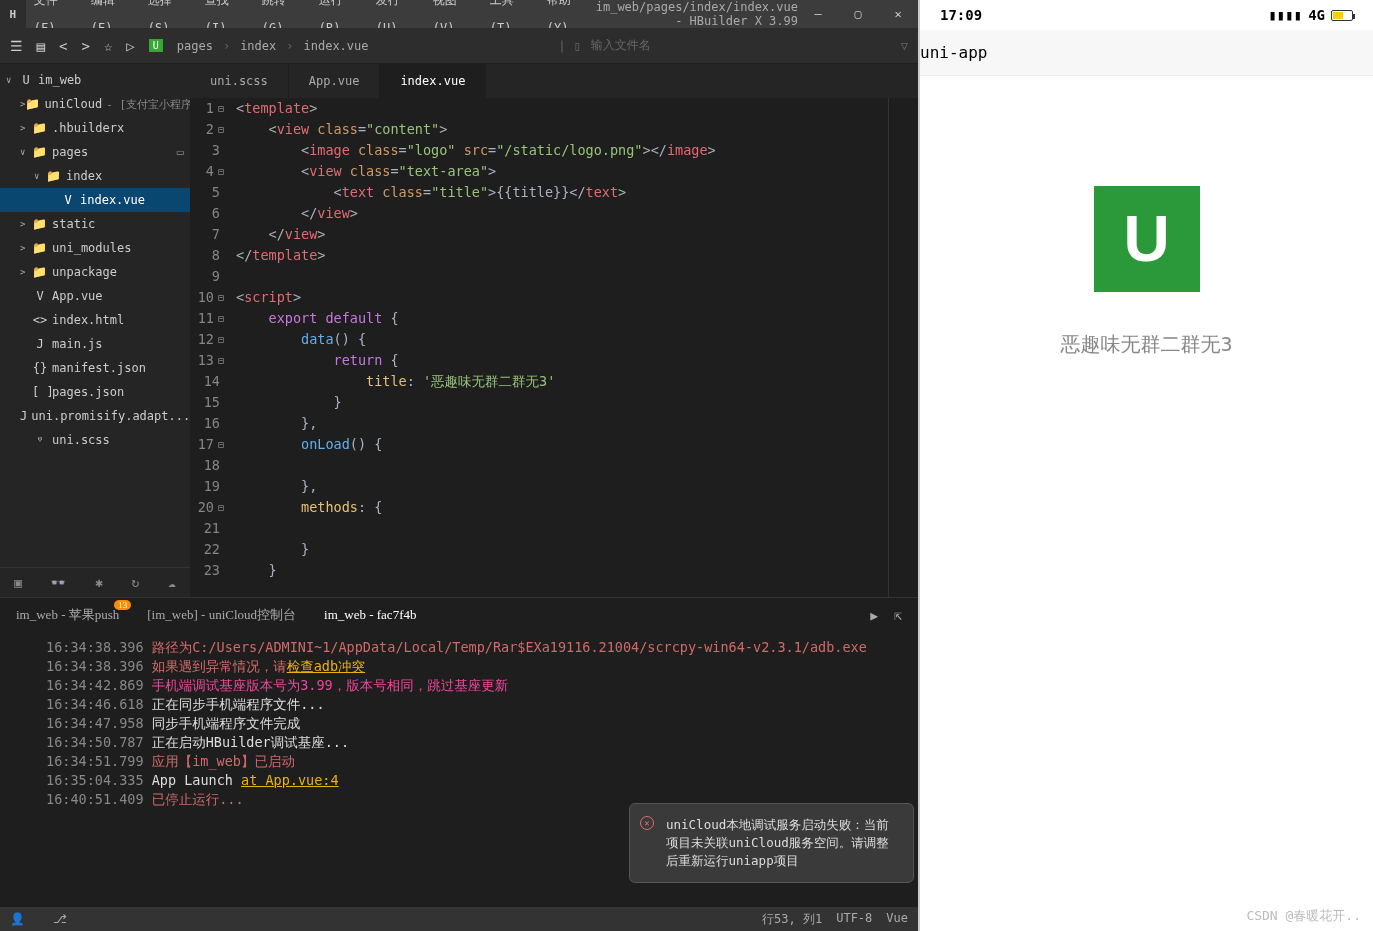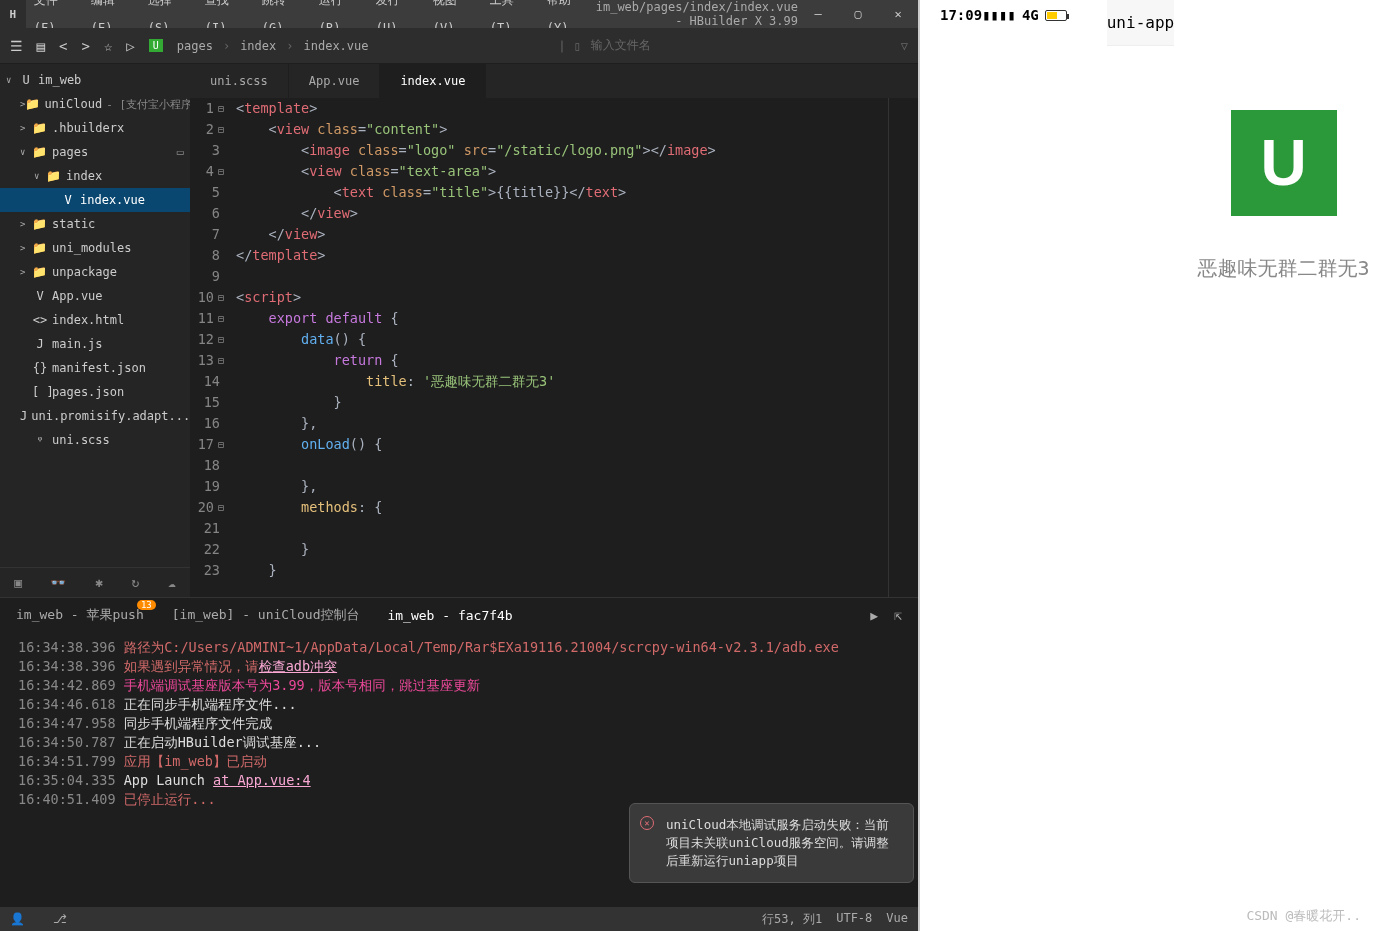--- a/index.html
+++ b/index.html
@@ -208,21 +208,21 @@
 }
 .console-tabs {
   height: 34px;
   display: flex;
   align-items: center;
   gap: 28px;
   padding: 0 16px;
   font-size: 13px;
   color: #aaa;
 }
-.console-tab { cursor: pointer; position: relative; }
+.console-tab { cursor: pointer; position: relative; font-family: Liberation Serif, serif; }
 .console-tab.active { color: #fff; }
 .console-tab .badge {
   position: absolute;
   top: -6px;
   right: -12px;
   background: #ff8c00;
   color: #fff;
   font-size: 9px;
   border-radius: 8px;
   padding: 0 4px;
@@ -235,25 +235,25 @@
 .console-body {
   flex: 1;
   padding: 6px 18px;
   font-family: "Consolas", monospace;
   font-size: 13.5px;
   line-height: 19px;
   overflow: auto;
   position: relative;
 }
 .log-line { white-space: pre-wrap; }
-.log-time { color: #888; }
+.log-time { color: #888; margin-left: 28px; }
 .log-red { color: #d16969; }
 .log-yellow { color: #ec4899; }
 .log-white { color: #ddd; }
-.log-link { color: #f9a8d4; text-decoration: underline; }
+.log-link { color: #eab308; text-decoration: underline; }
 .popup {
   position: absolute;
   right: 4px;
   bottom: 24px;
   width: 285px;
   background: #3a3a3a;
   border: 1px solid #555;
   border-radius: 6px;
   padding: 12px 12px 12px 36px;
   font-size: 12.5px;
@@ -287,22 +287,21 @@
 }
 .statusbar .right { margin-left: auto; display: flex; gap: 14px; }
 
 
 .phone {
   flex: 1;
   background: #fff;
   height: 100%;
   border-left: 2px solid #ccc;
   display: flex;
-  flex-direction: row;
-  gap: 20px;
+  flex-direction: column;
 }
 .phone .statusbar-phone {
   height: 30px;
   display: flex;
   align-items: center;
   padding: 0 20px;
   font-size: 14px;
   font-weight: bold;
   color: #000;
 }

